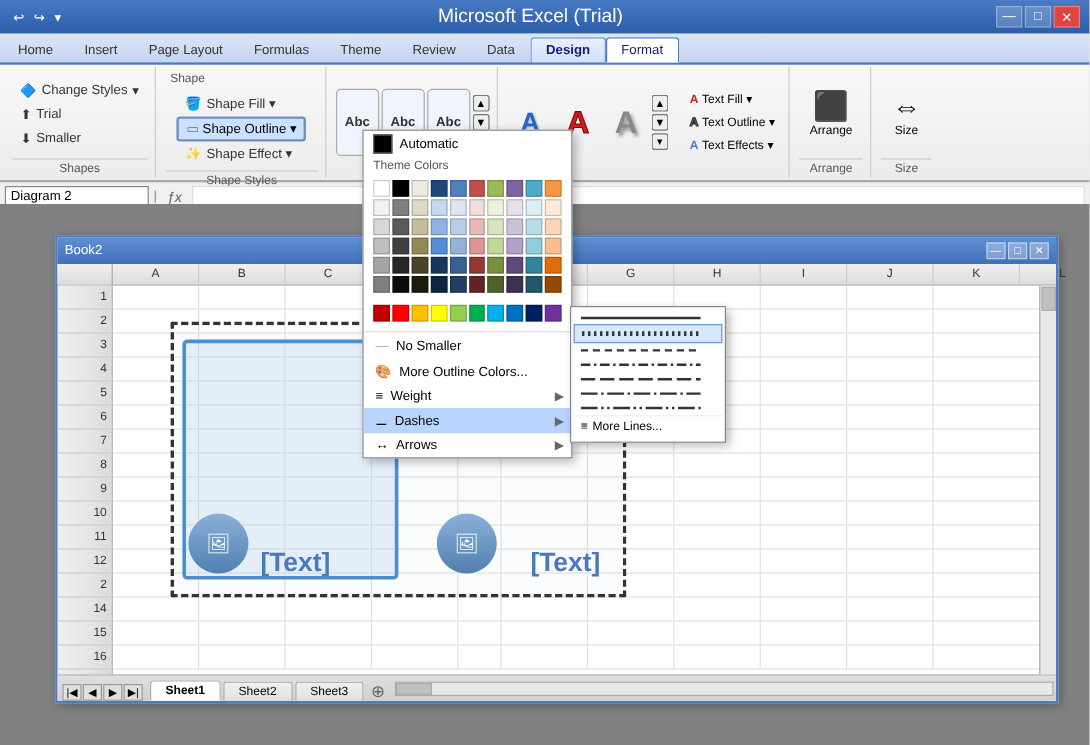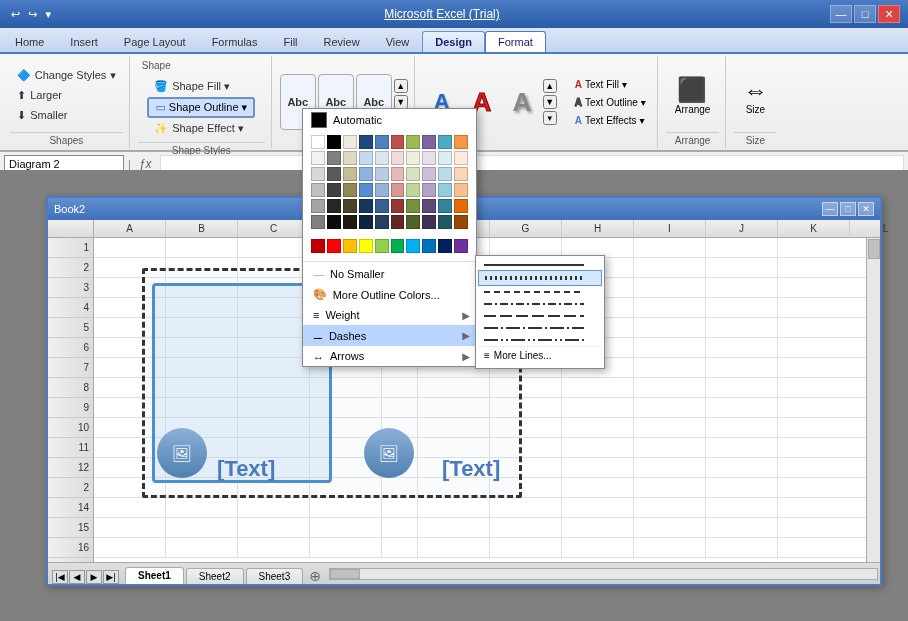--- a/index.html
+++ b/index.html
@@ -9,21 +9,21 @@
     .title-bar {
       background: linear-gradient(to bottom, #4a7bc4, #2a5ca8);
       height: 28px;
       display: flex;
       align-items: center;
       justify-content: space-between;
       padding: 0 8px;
       color: white;
     }
     .title-bar-left { display: flex; align-items: center; gap: 4px; }
-    .title-bar-center { font-size: 12px; font-weight: normal; text-decoration: underline; }
+    .title-bar-center { font-size: 16px; font-weight: normal; }
     .title-bar-right { display: flex; gap: 2px; }
     .title-btn {
       width: 22px; height: 18px; background: rgba(255,255,255,0.2);
       border: 1px solid rgba(255,255,255,0.3); color: white;
       font-size: 11px; cursor: pointer; display: flex; align-items: center; justify-content: center;
     }
     .title-btn.close { background: #d44; }
     .quick-access { display: flex; gap: 2px; }
     .qa-btn { background: none; border: none; color: white; font-size: 11px; cursor: pointer; padding: 2px 3px; }
 
@@ -461,40 +461,40 @@
       <button class="title-btn close">✕</button>
     </div>
   </div>
 
 
   <div class="ribbon-tabs">
     <div class="tab">Home</div>
     <div class="tab">Insert</div>
     <div class="tab">Page Layout</div>
     <div class="tab">Formulas</div>
-    <div class="tab">Fill</div>
+    <div class="tab">Theme</div>
     <div class="tab">Review</div>
-    <div class="tab">View</div>
+    <div class="tab">Data</div>
     <div class="tab active-design">Design</div>
     <div class="tab active-format">Format</div>
   </div>
 
   <div class="ribbon">
 
     <div class="ribbon-group">
       <div class="group-content">
         <div class="rb-small-btns">
           <div class="rb-small">
             <span>🔷</span>
             <span>Change Styles</span>
             <span>▾</span>
           </div>
           <div class="rb-small">
             <span>⬆</span>
-            <span>Larger</span>
+            <span>Trial</span>
           </div>
           <div class="rb-small">
             <span>⬇</span>
             <span>Smaller</span>
           </div>
         </div>
       </div>
       <div class="group-label">Shapes</div>
     </div>
 
@@ -892,20 +892,21 @@
     </div>
   </div>
 
   <div class="dropdown-menu">
 
     <div class="automatic-row">
       <div class="auto-swatch"></div>
       <span>Automatic</span>
     </div>
 
+    <div class="color-label">Theme Colors</div>
     <div class="color-swatch-container">
       <div class="color-row">
         <div class="color-swatch" style="background:#ffffff;"></div>
         <div class="color-swatch" style="background:#000000;"></div>
         <div class="color-swatch" style="background:#eeece1;"></div>
         <div class="color-swatch" style="background:#1f497d;"></div>
         <div class="color-swatch" style="background:#4f81bd;"></div>
         <div class="color-swatch" style="background:#c0504d;"></div>
         <div class="color-swatch" style="background:#9bbb59;"></div>
         <div class="color-swatch" style="background:#8064a2;"></div>

